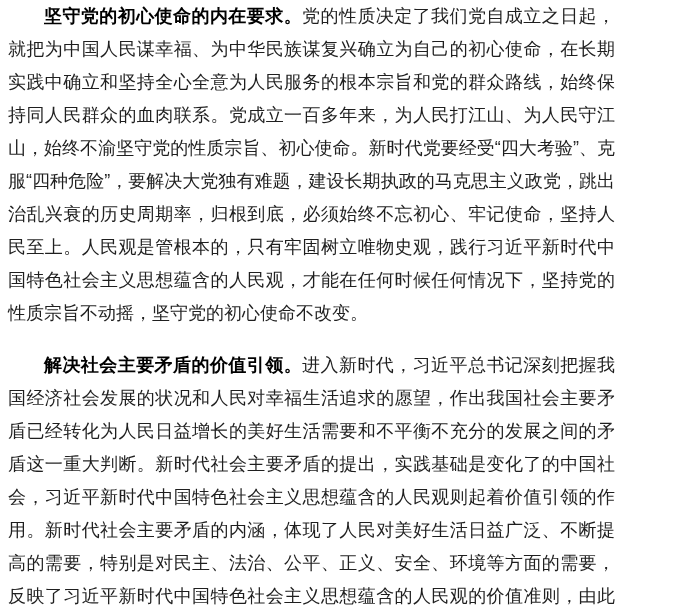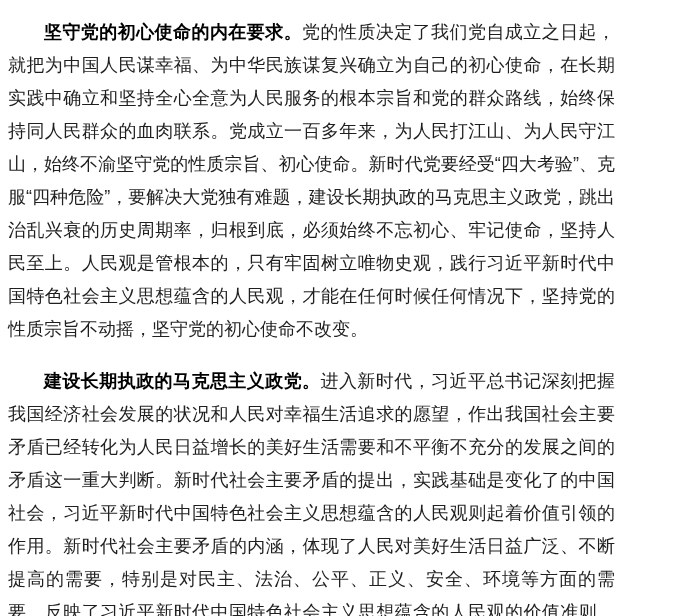--- a/index.html
+++ b/index.html
@@ -5,21 +5,21 @@
   html, body {
     margin: 0;
     padding: 0;
     background: #ffffff;
   }
   .page {
     position: relative;
     width: 623px;
     height: 616px;
     box-sizing: border-box;
-    padding: 16px 8px;
+    padding: 0 8px;
     overflow: hidden;
     background: #ffffff;
     font-family: "Liberation Sans", "DejaVu Sans", sans-serif;
   }
   .para {
     margin: 0 0 19px 0;
     font-size: 18px;
     line-height: 33px;
     color: #1f1f1f;
     text-align: justify;
@@ -33,15 +33,15 @@
     color: #000000;
   }
 </style>
 </head>
 <body>
 
 <div class="page">
 
   <p class="para"><span class="lead">坚守党的初心使命的内在要求。</span><span>党的性质决定了我们党自成立之日起，就把为中国人民谋幸福、为中华民族谋复兴确立为自己的初心使命，在长期实践中确立和坚持全心全意为人民服务的根本宗旨和党的群众路线，始终保持同人民群众的血肉联系。党成立一百多年来，为人民打江山、为人民守江山，始终不渝坚守党的性质宗旨、初心使命。新时代党要经受“四大考验”、克服“四种危险”，要解决大党独有难题，建设长期执政的马克思主义政党，跳出治乱兴衰的历史周期率，归根到底，必须始终不忘初心、牢记使命，坚持人民至上。人民观是管根本的，只有牢固树立唯物史观，践行习近平新时代中国特色社会主义思想蕴含的人民观，才能在任何时候任何情况下，坚持党的性质宗旨不动摇，坚守党的初心使命不改变。</span></p>
 
-  <p class="para"><span class="lead">建设长期执政的马克思主义政党。</span><span>进入新时代，习近平总书记深刻把握我国经济社会发展的状况和人民对幸福生活追求的愿望，作出我国社会主要矛盾已经转化为人民日益增长的美好生活需要和不平衡不充分的发展之间的矛盾这一重大判断。新时代社会主要矛盾的提出，实践基础是变化了的中国社会，习近平新时代中国特色社会主义思想蕴含的人民观则起着价值引领的作用。新时代社会主要矛盾的内涵，体现了人民对美好生活日益广泛、不断提高的需要，特别是对民主、法治、公平、正义、安全、环境等方面的需要，反映了习近平新时代中国特色社会主义思想蕴含的人民观的价值准则，由此对党和国家工作提出了新的更高的要求，既要大力解决发展不平衡不充分问题，始终保持同人民群众的血肉联系。</span></p>
+  <p class="para"><span class="lead">解决社会主要矛盾的价值引领。</span><span>进入新时代，习近平总书记深刻把握我国经济社会发展的状况和人民对幸福生活追求的愿望，作出我国社会主要矛盾已经转化为人民日益增长的美好生活需要和不平衡不充分的发展之间的矛盾这一重大判断。新时代社会主要矛盾的提出，实践基础是变化了的中国社会，习近平新时代中国特色社会主义思想蕴含的人民观则起着价值引领的作用。新时代社会主要矛盾的内涵，体现了人民对美好生活日益广泛、不断提高的需要，特别是对民主、法治、公平、正义、安全、环境等方面的需要，反映了习近平新时代中国特色社会主义思想蕴含的人民观的价值准则，由此对党和国家工作提出了新的更高的要求，既要大力解决发展不平衡不充分问题，始终保持同人民群众的血肉联系。</span></p>
 
 </div>
 
 </body></html>

